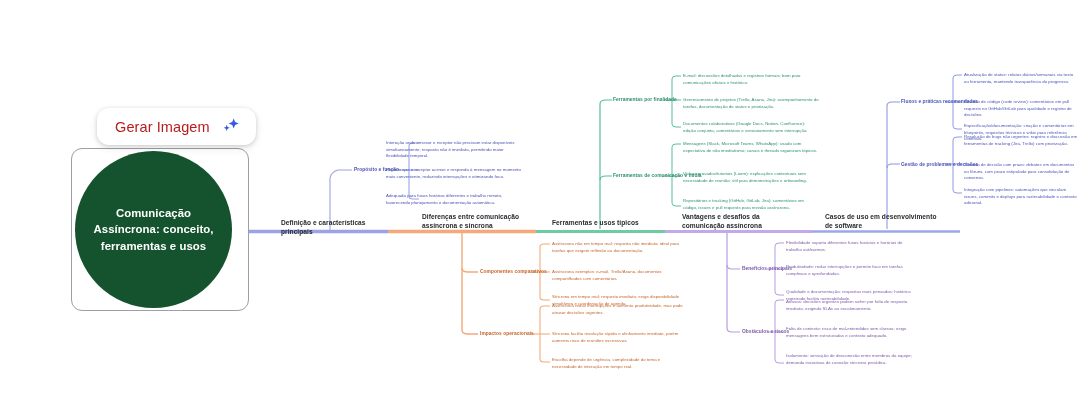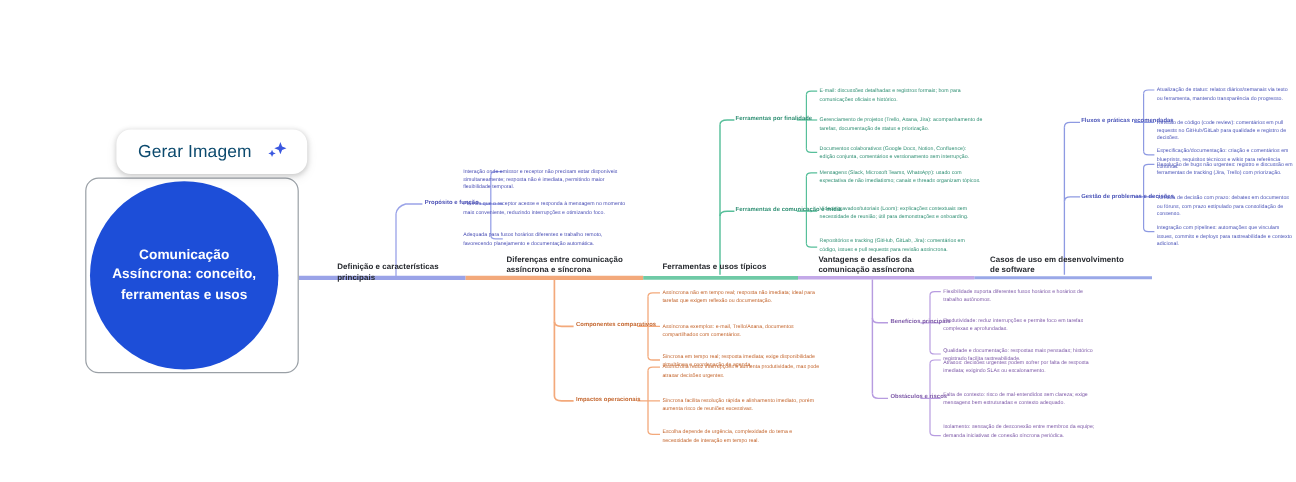--- a/index.html
+++ b/index.html
@@ -15,32 +15,32 @@
   
   .gen-chip{
     position:absolute;left:97px;top:108px;
     display:flex;align-items:center;gap:11px;
     background:#ffffff;
     border-radius:12px;
     padding:9px 16px 9px 18px;
     box-shadow:0 1px 4px rgba(0,0,0,.16), 0 3px 10px rgba(0,0,0,.08);
     z-index:40;
   }
-  .gen-chip-label{font-size:14.5px;color:#0c4a6e;white-space:nowrap;letter-spacing:.1px;}
+  .gen-chip-label{font-size:14.5px;color:#b91c1c;white-space:nowrap;letter-spacing:.1px;}
   .spark{width:19px;height:19px;display:block;}
 
   
   .core-frame{
     position:absolute;left:71px;top:148px;width:178px;height:163px;
     border:1.4px solid #9aa0a6;border-radius:11px;background:#ffffff;
     box-sizing:border-box;z-index:30;
   }
   .core-circle{
     position:absolute;left:75px;top:151px;width:157px;height:157px;
-    border-radius:50%;background:#1d4ed8;z-index:31;
+    border-radius:50%;background:#14532d;z-index:31;
     display:flex;align-items:center;justify-content:center;
   }
   .core-text{
     color:#ffffff;font-size:11.4px;font-weight:700;line-height:1.42;
     text-align:center;width:132px;letter-spacing:.05px;
   }
 
   
   .trunk-label{
     position:absolute;font-size:6.6px;font-weight:700;color:#26292e;

